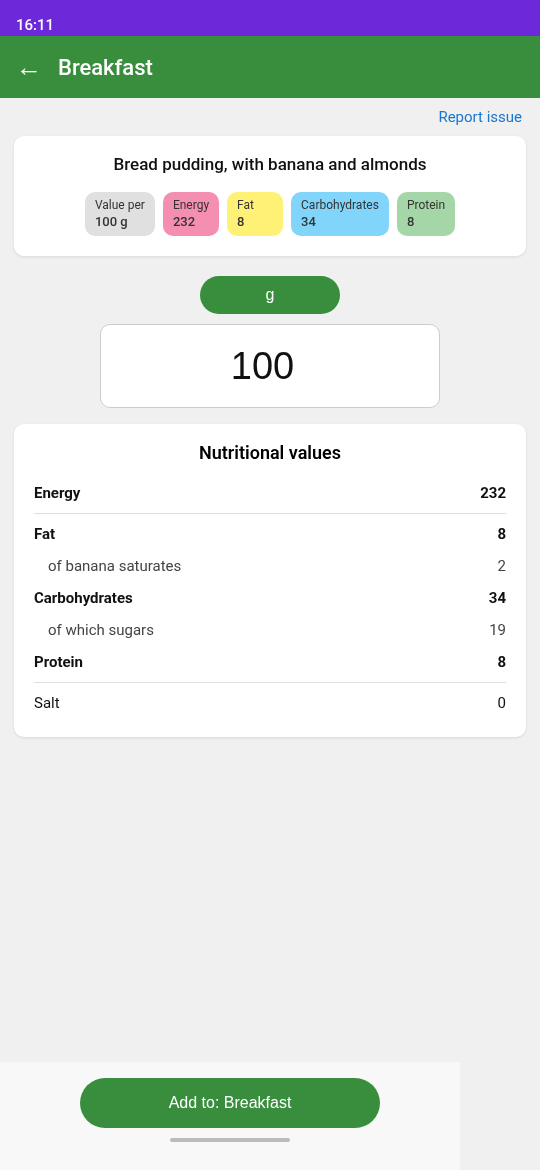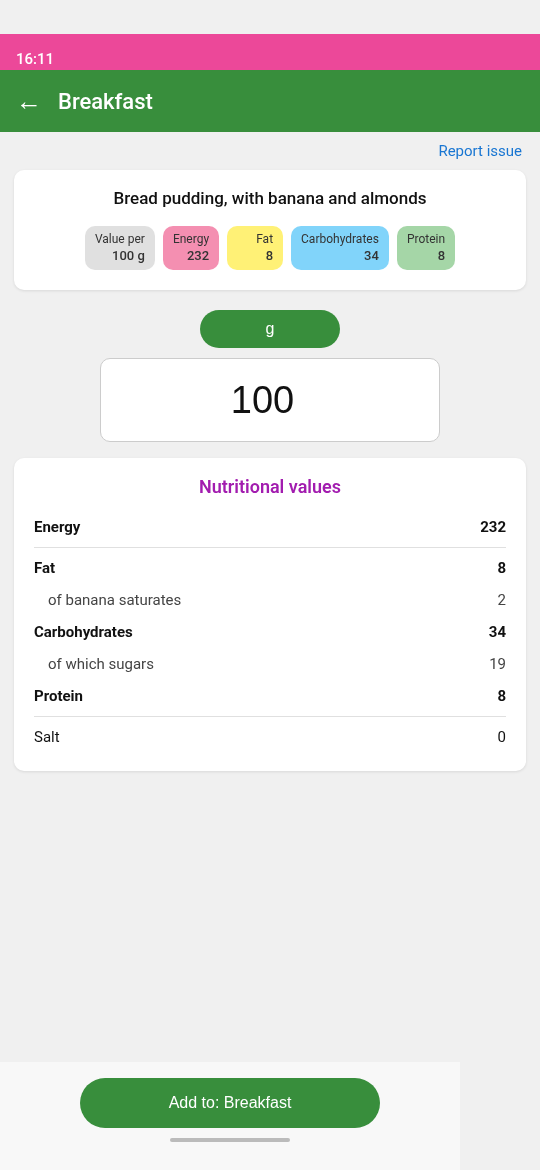--- a/index.html
+++ b/index.html
@@ -9,29 +9,28 @@
       width: 540px;
       min-height: 1170px;
       background: #f0f0f0;
       font-family: 'Roboto', Arial, sans-serif;
       position: relative;
       overflow-x: hidden;
     }
 
     
     .status-bar {
-      background: #ec4899;
+      background: #6d28d9;
       color: white;
       font-size: 15px;
       font-weight: 500;
       padding: 20px 16px 6px;
       height: 36px;
       display: flex;
       align-items: center;
-      margin-top: 34px;
     }
 
     
     .app-bar {
       background: #388e3c;
       color: white;
       height: 62px;
       display: flex;
       align-items: center;
       padding: 0 16px;
@@ -87,21 +86,21 @@
       display: flex;
       gap: 8px;
       align-items: center;
       justify-content: center;
       flex-wrap: nowrap;
     }
 
     .badge {
       border-radius: 10px;
       padding: 6px 10px;
-      text-align: right;
+      text-align: left;
       font-size: 13px;
       line-height: 1.3;
       min-width: 56px;
     }
 
     .badge-label {
       display: block;
       font-size: 12px;
     }
 
@@ -183,21 +182,21 @@
       border-radius: 10px;
       padding: 18px 20px;
       box-shadow: 0 1px 3px rgba(0,0,0,0.1);
     }
 
     .nutrition-title {
       font-size: 18px;
       font-weight: 600;
       text-align: center;
       margin-bottom: 14px;
-      color: #a21caf;
+      color: #000000;
     }
 
     .nutrition-row {
       display: flex;
       justify-content: space-between;
       align-items: center;
       padding: 7px 0;
       font-size: 15px;
       color: #111;
     }

